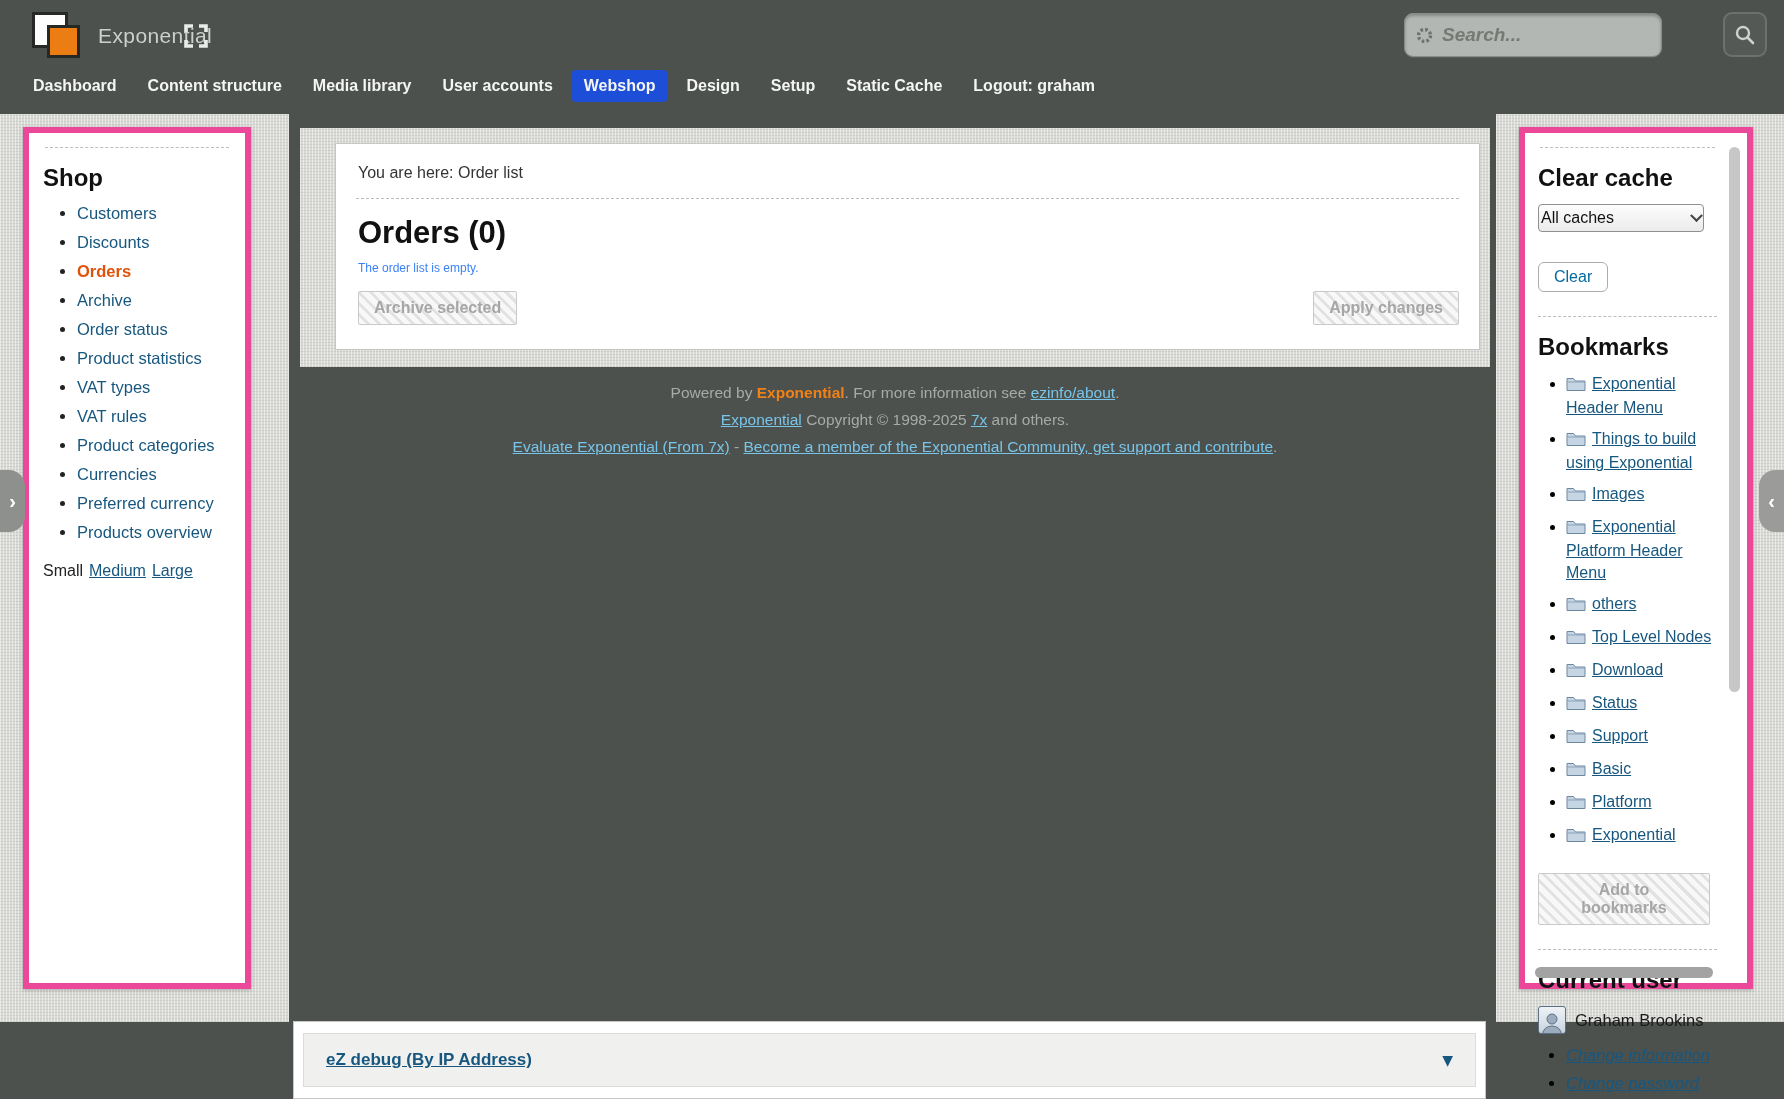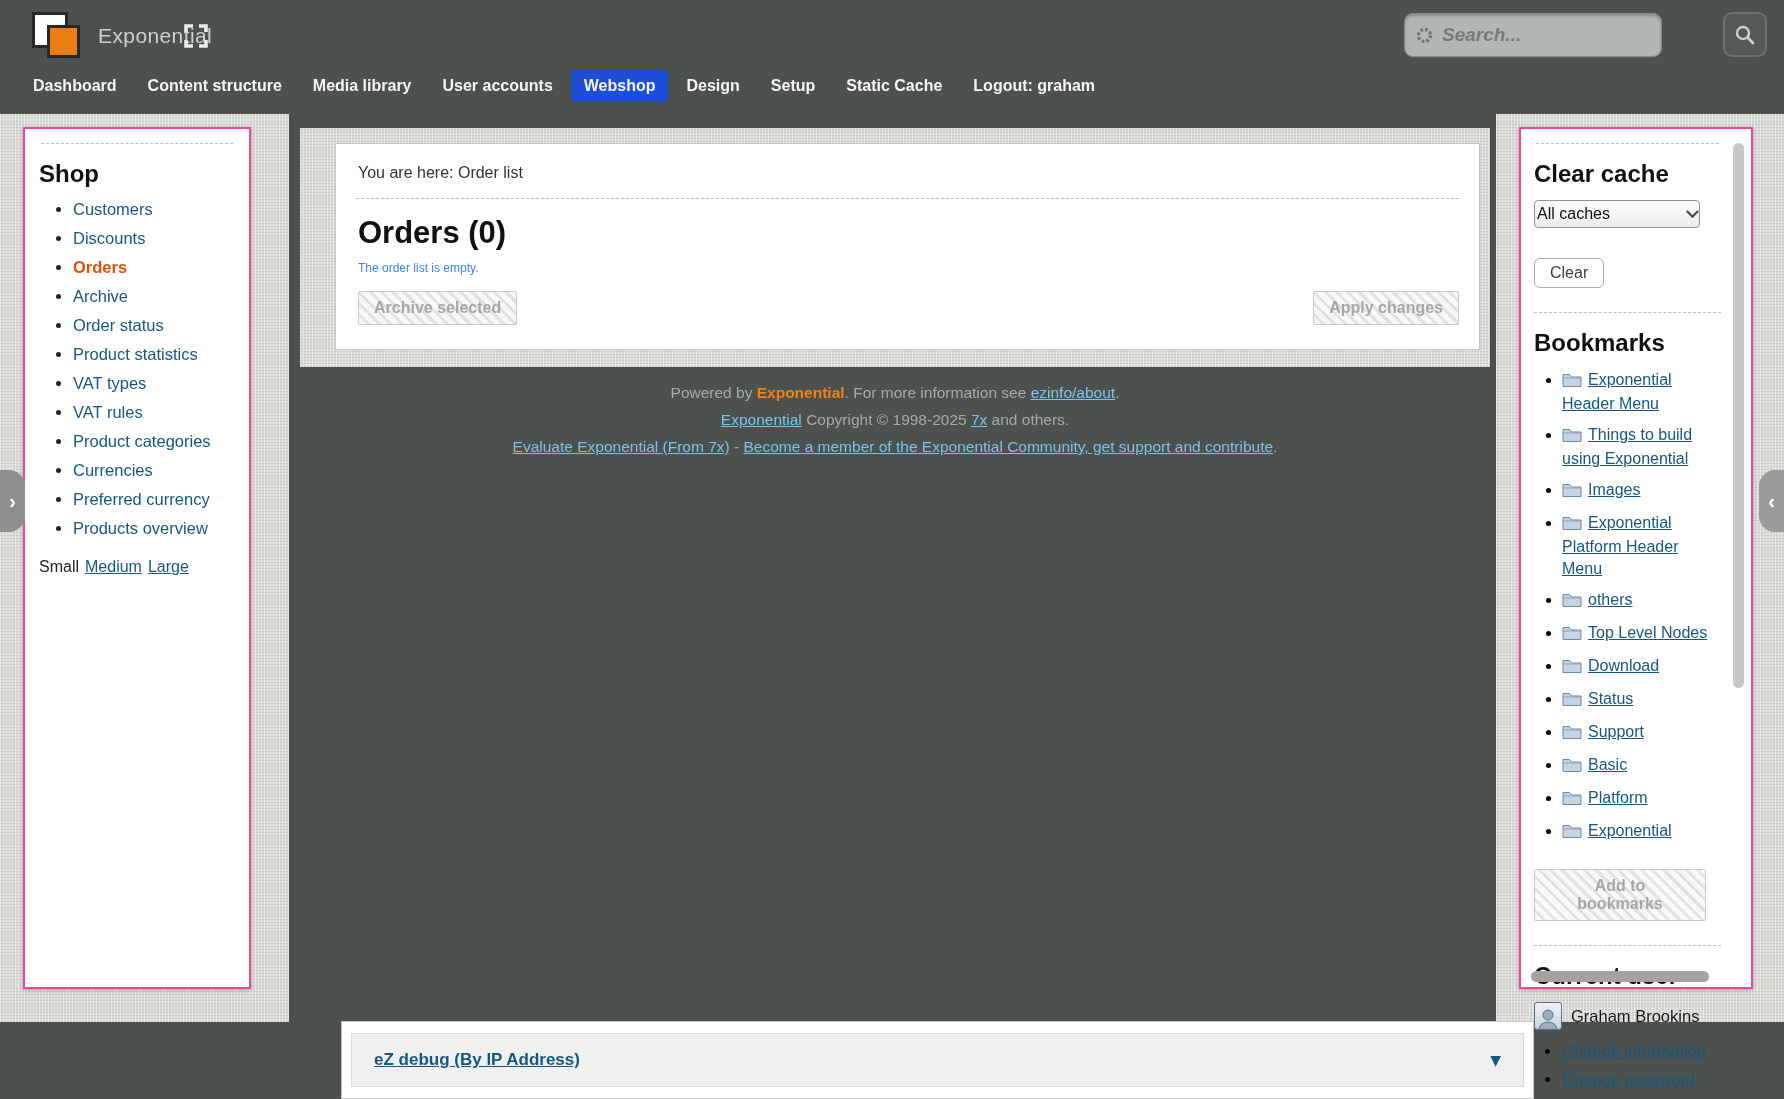--- a/index.html
+++ b/index.html
@@ -38,21 +38,21 @@
   .search-btn { position:absolute; left:1723px; top:12px; width:44px; height:45px;
     background:rgba(255,255,255,0.05); border:2px solid rgba(255,255,255,0.14); border-radius:9px;
     display:flex; align-items:center; justify-content:center; cursor:pointer; }
 
   .nav { position:absolute; left:20px; top:70px; display:flex; align-items:center; }
   .nav a { color:#f4f5f4; font-size:16px; font-weight:bold; text-decoration:none;
     padding:7px 13px; margin-right:5px; border-radius:5px; cursor:pointer; white-space:nowrap; }
   .nav a.active { background:#1d4ed8; }
 
   
-  .panel { background:#fff; border:2px solid #ec4899; box-shadow:0 1px 4px rgba(0,0,0,0.25); }
+  .panel { background:#fff; border:6px solid #ec4899; box-shadow:0 1px 4px rgba(0,0,0,0.25); }
   .dashed-line { border-top:1px dashed #bdbdbd; margin:2px 2px 0 2px; }
   h2.sec { font-size:24px; font-weight:bold; color:#111; margin:16px 0 12px 0; }
 
   
   .left-panel { position:absolute; left:23px; top:127px; width:228px; height:862px; padding:12px 14px; }
   .left-panel ul { margin:4px 0 0 0; padding-left:34px; }
   .left-panel li { margin-bottom:10px; font-size:16.5px; color:#222; }
   .left-panel li a { color:#17577f; text-decoration:none; cursor:pointer; }
   .left-panel li.active a { color:#e0520a; font-weight:bold; }
   .size-row { margin-top:20px; font-size:16px; color:#222; }
@@ -76,48 +76,48 @@
   .footer .brand-orange { color:#f08119; font-weight:bold; }
 
   
   .right-panel { position:absolute; left:1519px; top:127px; width:234px; height:862px;
     padding:12px 30px 12px 13px; position:absolute; }
   .select-fake { width:166px; margin-top:2px; padding:4px 2px; border:1px solid #8f8f8f; border-radius:4px;
     background:linear-gradient(#fdfdfd,#ebebeb); font-size:16px; color:#111;
     display:flex; justify-content:space-between; align-items:center; cursor:pointer; }
   .chev { width:9px; height:9px; border-right:2px solid #444; border-bottom:2px solid #444;
     transform:rotate(45deg) translate(-2px,-2px); }
-  .btn-plain { display:inline-block; margin-top:30px; padding:5px 15px; font-size:16px; color:#404040;
+  .btn-plain { display:inline-block; margin-top:30px; padding:5px 15px; font-size:16px; color:#0369a1;
     background:#fff; border:1px solid #acacac; border-radius:6px; cursor:pointer; }
   .sep { border-top:1px dashed #bdbdbd; margin:24px 0 0 0; }
   .bookmarks ul { margin:2px 0 0 0; padding-left:28px; }
   .bookmarks li { margin-bottom:9px; font-size:16px; line-height:22px; max-width:172px; }
   .bookmarks li a { color:#17577f; text-decoration:underline; cursor:pointer; }
   .folder { display:inline-block; vertical-align:-2px; margin-right:6px; }
   .btn-add { margin-top:16px; width:172px; text-align:center; }
   .user-row { display:flex; align-items:center; gap:9px; margin-top:4px; }
   .user-name { font-size:16.5px; color:#1a1a1a; }
   .avatar { width:28px; height:28px; border:1px solid #5c7186; border-radius:3px;
     background:linear-gradient(#eef2f6,#c9d4e0); display:flex; align-items:flex-end; justify-content:center; overflow:hidden; }
-  .user-links { margin-top:12px; padding-left:28px; }
+  .user-links { margin-top:12px; padding-left:28px;font-style:italic; }
   .user-links li { margin-bottom:9px; font-size:16.5px; }
   .user-links li a { color:#17577f; text-decoration:underline; cursor:pointer; }
   .vscroll { position:absolute; right:7px; top:14px; width:11px; height:545px; background:#c7c7c7; border-radius:6px; cursor:pointer; }
   .hscroll { position:absolute; left:10px; bottom:5px; width:178px; height:11px; background:#a3a3a3; border-radius:6px; cursor:pointer; }
 
   
   .tab-collapse { position:absolute; top:470px; width:25px; height:62px; background:#8d908d;
     color:#fff; display:flex; align-items:center; justify-content:center;
     font-size:20px; font-weight:bold; cursor:pointer; }
   .tab-left  { left:0; border-radius:0 16px 16px 0; }
   .tab-right { right:0; border-radius:16px 0 0 16px; background:#9b9b99; }
 
   
   .debug-panel { position:absolute; left:293px; top:1021px; width:1193px; height:78px;
-    background:#fff; border:1px solid #c6c6c2; padding:11px 9px;margin-left:48px; }
+    background:#fff; border:1px solid #c6c6c2; padding:11px 9px; }
   .debug-head { background:#f0f0ef; border:1px solid #dcdcdc; height:54px;
     display:flex; align-items:center; justify-content:space-between; padding:0 22px; }
   .debug-head a { font-size:17px; font-weight:bold; color:#17577f; text-decoration:underline; cursor:pointer; }
   .debug-toggle { color:#17577f; font-size:14px; font-family:"DejaVu Sans", sans-serif; cursor:pointer; }
 </style>
 </head>
 <body>
 
 <div class="screen">
 

